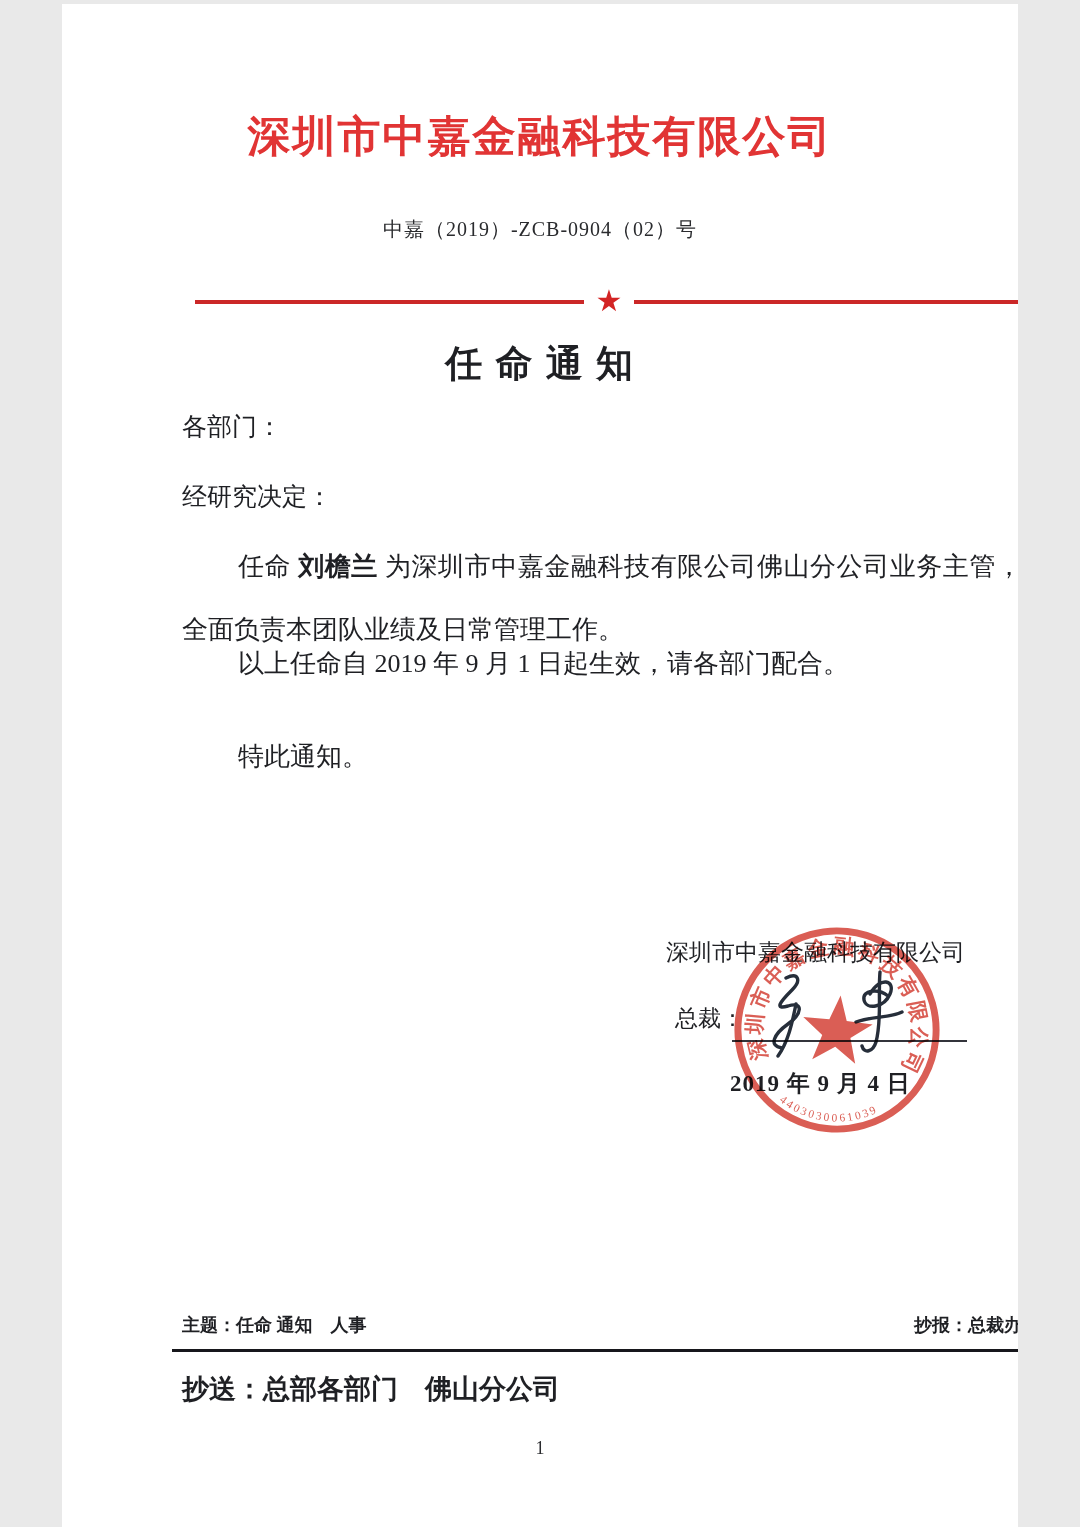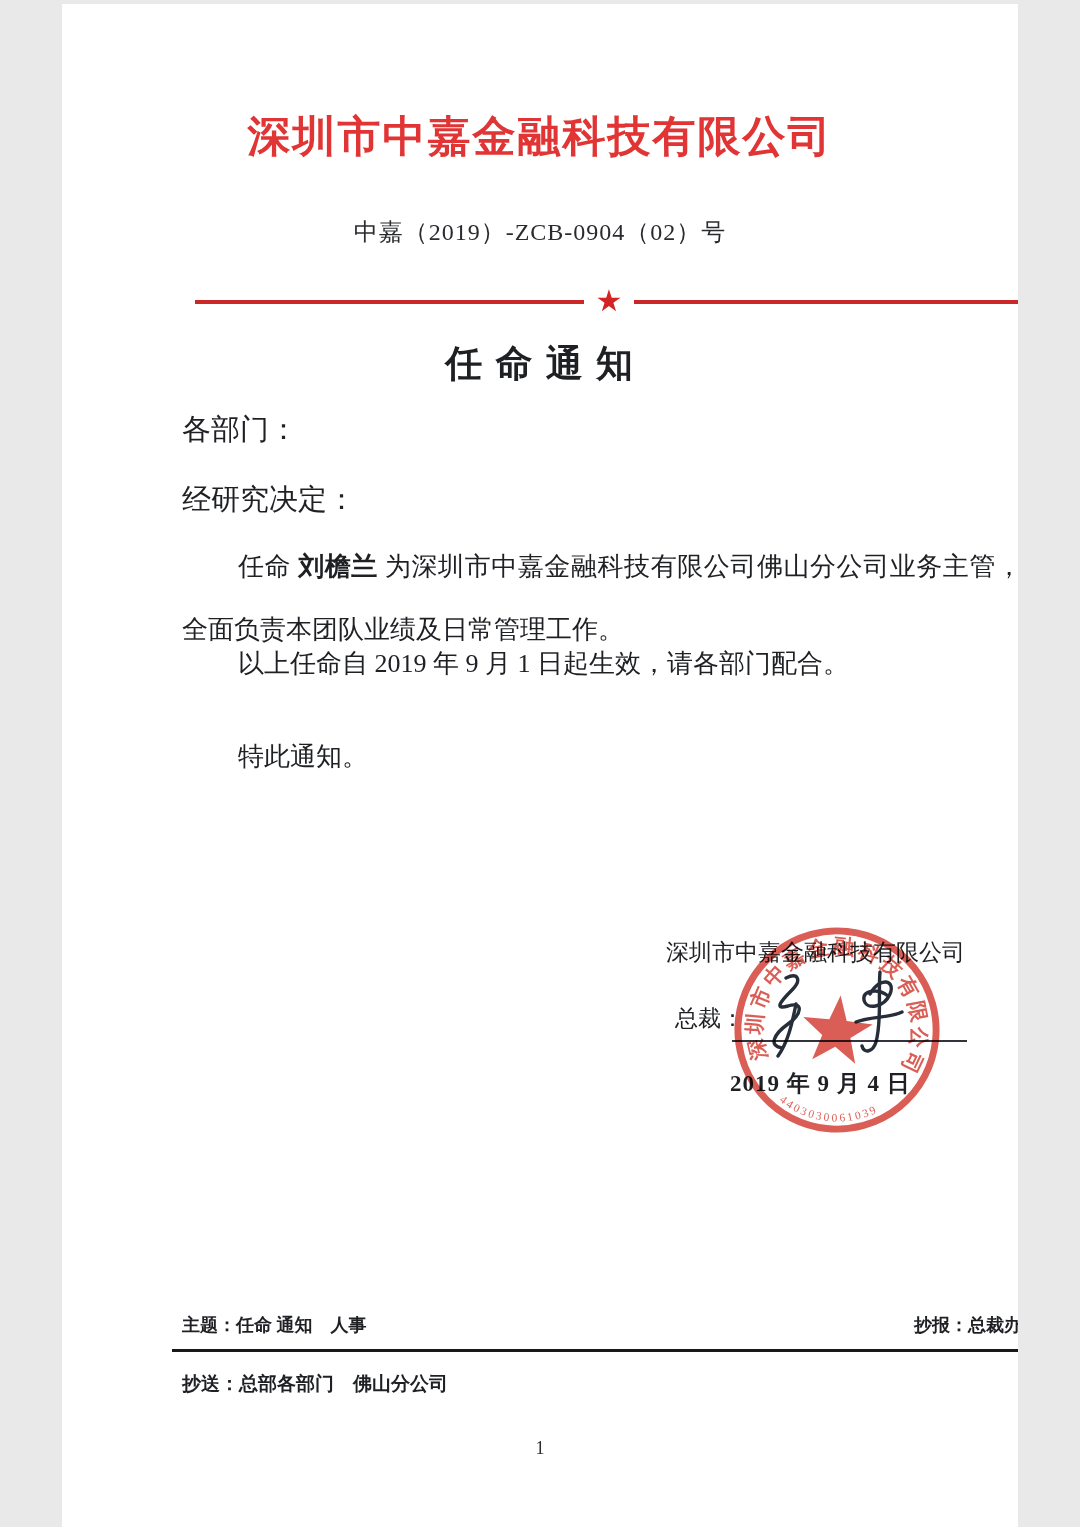--- a/index.html
+++ b/index.html
@@ -17,61 +17,61 @@
 
   .company-title{
     top:104px;
     font-size:43px;
     font-weight:bold;
     letter-spacing:2px;
     color:#e13434;
   }
   .doc-number{
     top:212px;
-    font-size:24px;
+    font-size:20px;
     letter-spacing:1px;
     color:#2a2b2e;
   }
   .divider{
     top:283px;left:133px;width:828px;height:30px;
     display:flex;align-items:center;
   }
   .divider .dline{flex:1;height:4px;background:#cb2727;}
   .divider .dstar{
     font-size:30px;line-height:30px;color:#d32424;
     margin:0 12px;transform:translateY(-1px);
   }
   .notice-title{
     top:335px;
     font-size:37px;
     font-weight:bold;
     letter-spacing:2px;
   }
-  .body-text{font-size:29px;line-height:1.3;white-space:pre-wrap;}
+  .body-text{font-size:25px;line-height:1.3;white-space:pre-wrap;}
   .para{
     font-size:26px;
     line-height:63px;
     text-align:justify;
     white-space:pre-wrap;
   }
   .indent2{text-indent:56px;}
   .sig-text{font-size:23px;white-space:pre-wrap;}
   .sig-line{background:#33343b;height:2px;}
   .seal-svg{
     mix-blend-mode:multiply;
     opacity:0.87;
     transform:rotate(6deg);
   }
   .signature-svg{mix-blend-mode:multiply;}
   .footer-row{
     display:flex;justify-content:space-between;
     font-size:18px;font-weight:bold;white-space:pre;
   }
   .footer-line{background:#17171c;height:3px;}
-  .footer-text{font-size:19px;font-weight:bold;white-space:pre;}
+  .footer-text{font-size:27px;font-weight:bold;white-space:pre;}
   .page-number{top:1434px;font-size:18px;color:#2a2b2e;}
 </style>
 </head>
 <body>
 
 <div class="page">
 
   <div class="abs centered company-title">深圳市中嘉金融科技有限公司</div>
   <div class="abs centered doc-number">中嘉（2019）-ZCB-0904（02）号</div>
 

